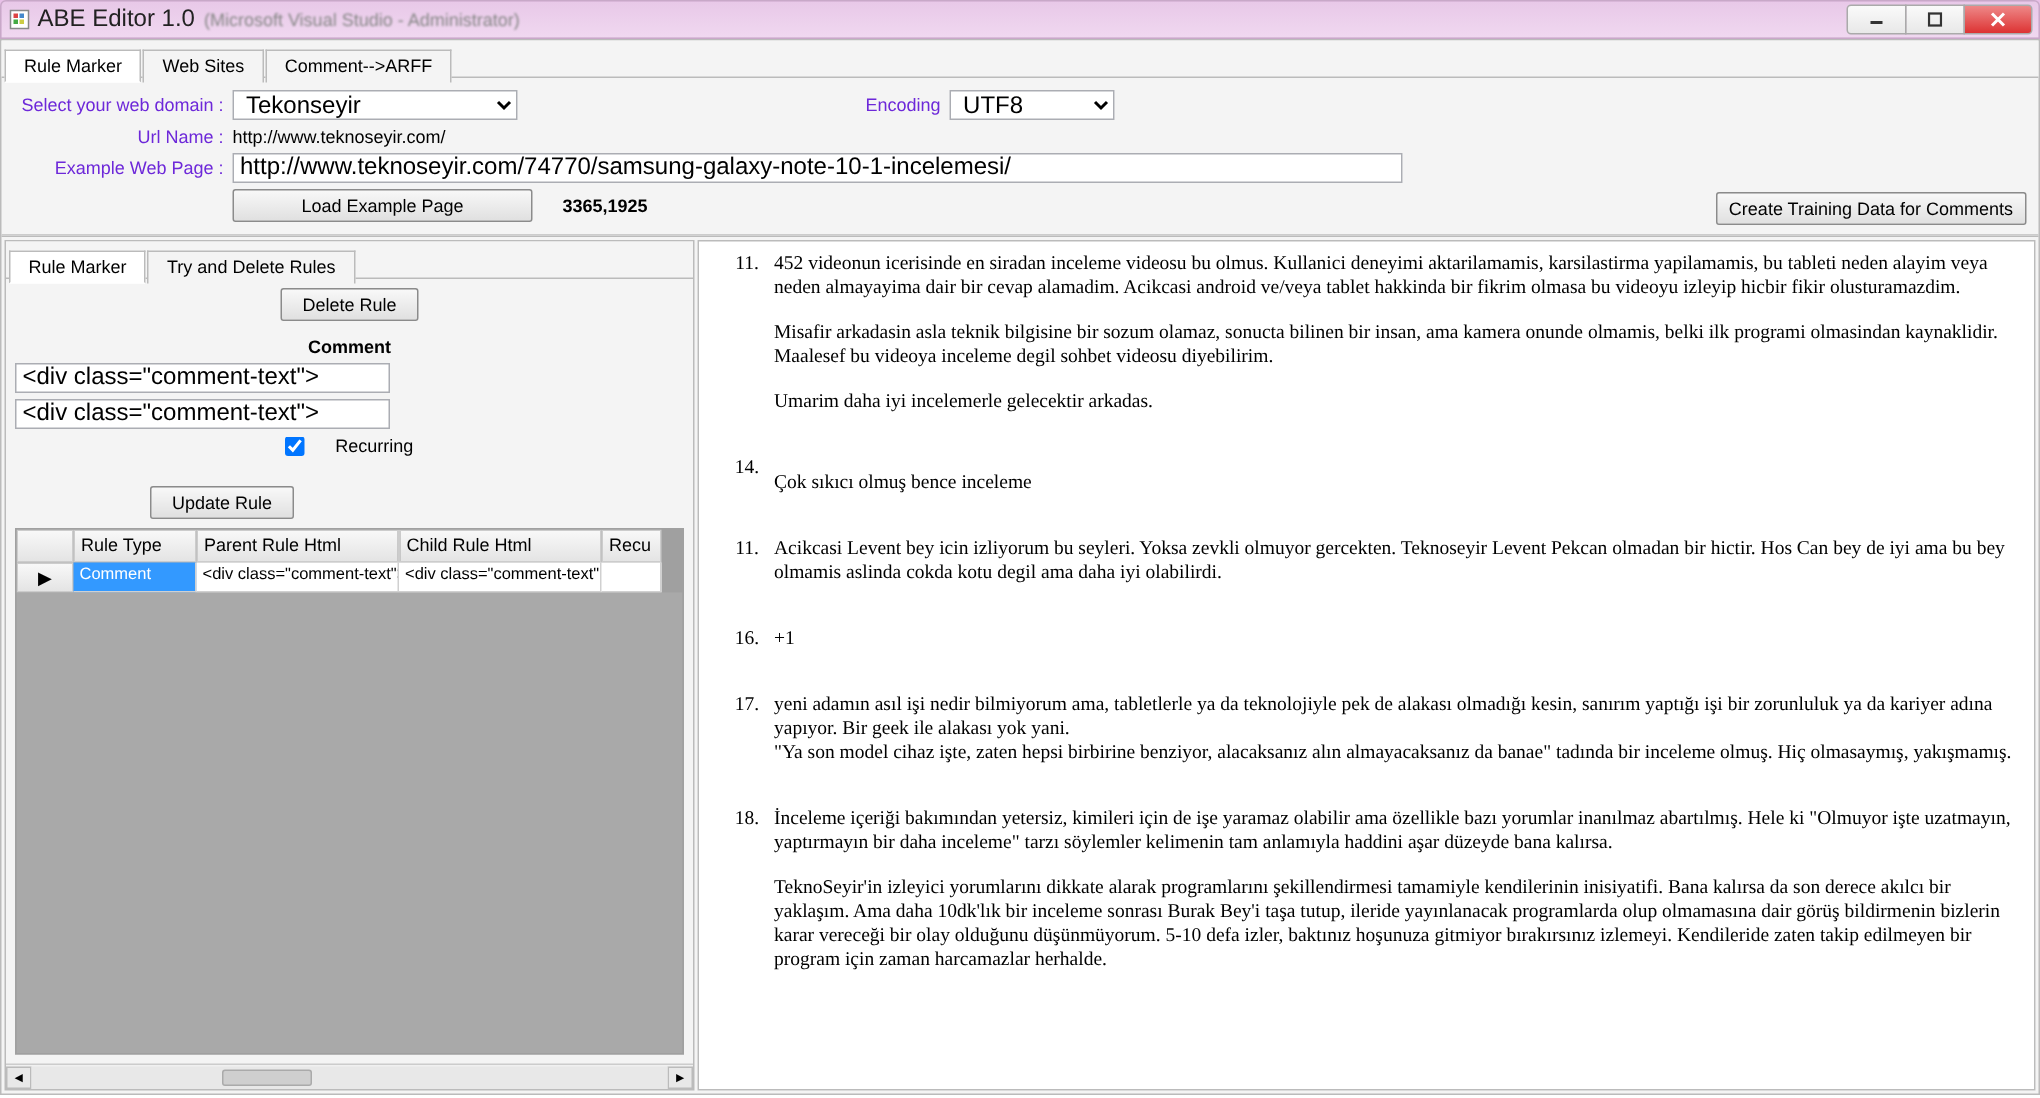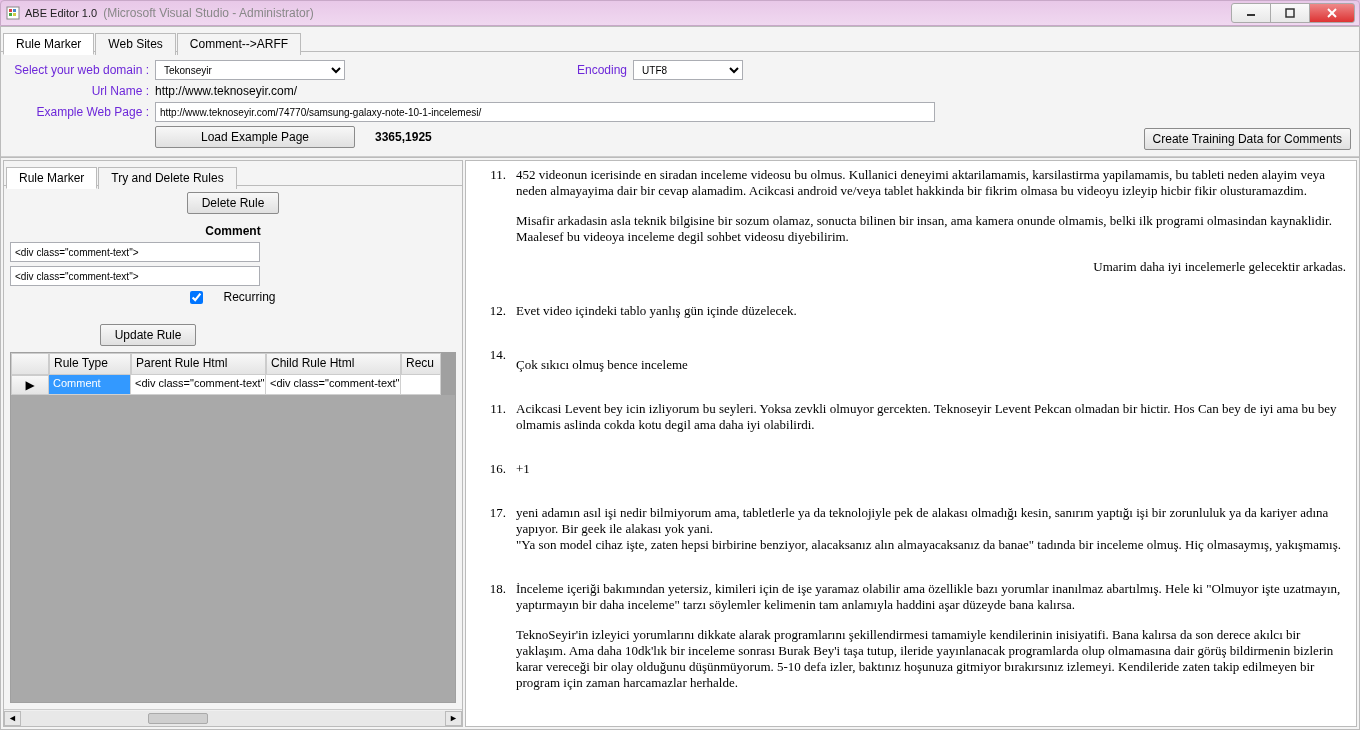--- a/index.html
+++ b/index.html
@@ -14,21 +14,21 @@
   .titlebar {
     height: 26px;
     background: linear-gradient(to bottom, #e8c8e8, #f0d8f0);
     border: 1px solid #c8a8c8;
     border-radius: 4px 4px 0 0;
     display: flex;
     align-items: center;
     padding: 0 4px;
   }
   .titlebar .icon { width: 16px; height: 16px; margin-right: 4px; display:flex;align-items:center;justify-content:center; }
-  .titlebar .title { font-size: 11px; color: #222; }
+  .titlebar .title { font-size: 16px; color: #222; }
   .titlebar .subtitle { color: #888; margin-left: 6px; filter: blur(0.6px); }
   .titlebar .spacer { flex: 1; }
   .winbtn {
     width: 40px; height: 20px;
     border: 1px solid #aaa;
     background: linear-gradient(to bottom, #fafafa, #e8e8e8);
     display: flex; align-items: center; justify-content: center;
     margin-left: -1px;
     font-size: 10px;
     color: #333;
@@ -69,21 +69,21 @@
     border-bottom: 1px solid #ccc;
     position: relative;
   }
   .form-row { display: flex; align-items: center; gap: 6px; }
   .lbl { width: 140px; text-align: right; color: #6d28d9; }
   .select, .textbox {
     border: 1px solid #abadb3;
     background: #fff;
     height: 20px;
     padding: 0 4px;
-    font-size: 10px;
+    font-size: 16px;
     font-family: inherit;
   }
   .select { width: 190px; }
   .textbox-wide { width: 780px; }
   .btn {
     border: 1px solid #8b8b8b;
     background: linear-gradient(to bottom, #f8f8f8, #e0e0e0);
     padding: 2px 14px;
     height: 22px;
     font-size: 12px;
@@ -298,27 +298,21 @@
       </div>
     </div>
 
     <div class="right-pane">
       <div class="comments" id="comments-container">
           <div class="comment-row">
             <div class="cnum">11.</div>
             <div class="ctext">
               <p style="white-space: pre-line;">452 videonun icerisinde en siradan inceleme videosu bu olmus. Kullanici deneyimi aktarilamamis, karsilastirma yapilamamis, bu tableti neden alayim veya neden almayayima dair bir cevap alamadim. Acikcasi android ve/veya tablet hakkinda bir fikrim olmasa bu videoyu izleyip hicbir fikir olusturamazdim.</p>
               <p style="white-space: pre-line;">Misafir arkadasin asla teknik bilgisine bir sozum olamaz, sonucta bilinen bir insan, ama kamera onunde olmamis, belki ilk programi olmasindan kaynaklidir. Maalesef bu videoya inceleme degil sohbet videosu diyebilirim.</p>
-              <p style="white-space: pre-line; text-align: right;">Umarim daha iyi incelemerle gelecektir arkadas.</p>
-            </div>
-          </div>
-          <div class="comment-row">
-            <div class="cnum">12.</div>
-            <div class="ctext">
-              <p style="white-space: pre-line;">Evet video içindeki tablo yanlış gün içinde düzelecek.</p>
+              <p style="white-space: pre-line;">Umarim daha iyi incelemerle gelecektir arkadas.</p>
             </div>
           </div>
           <div class="comment-row">
             <div class="cnum">14.</div>
             <div class="ctext">
               <p style="white-space: pre-line; margin-top: 10px;">Çok sıkıcı olmuş bence inceleme</p>
             </div>
           </div>
           <div class="comment-row">
             <div class="cnum">11.</div>

